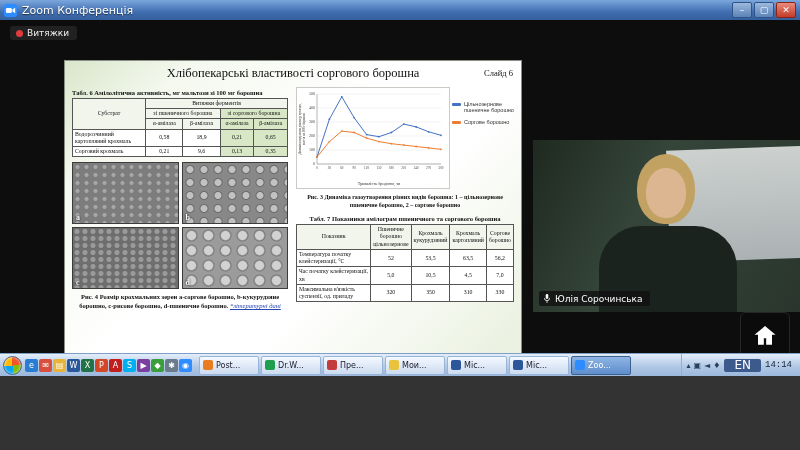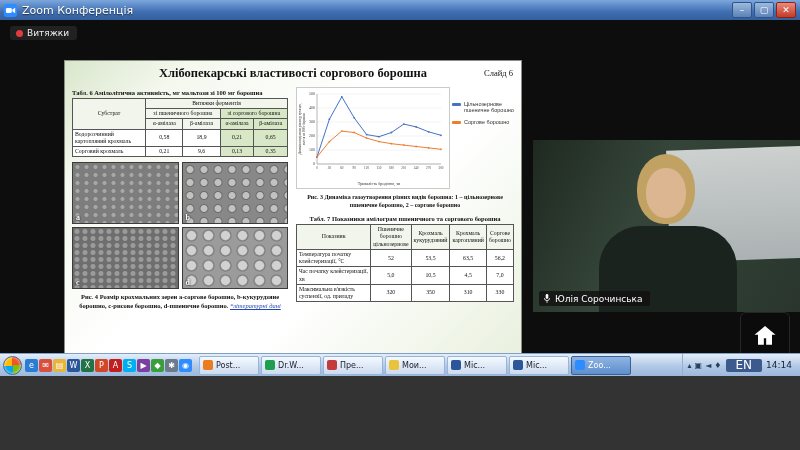--- a/index.html
+++ b/index.html
@@ -10,21 +10,21 @@
   .titlebar .wtitle{color:#fff;font-size:11px;text-shadow:0 1px 1px #234;flex:1;white-space:nowrap;overflow:hidden;}
   .winbtns{display:flex;gap:2px;}
   .winbtn{width:18px;height:14px;font-size:9px;line-height:14px;text-align:center;color:#fff;border-radius:2px;background:linear-gradient(#9db9dd,#5b82b8);border:1px solid #2f5488;cursor:default;}
   .winbtn.close{background:linear-gradient(#e98b7d,#c33b28);border-color:#8c2415;}
   
   .content{position:absolute;top:20px;bottom:22px;left:0;right:0;background:#0d0d0d;}
   .recording{position:absolute;left:10px;top:6px;display:flex;align-items:center;gap:4px;color:#eee;font-size:9px;background:rgba(45,45,45,.65);padding:2px 8px 2px 6px;border-radius:3px;}
   .rec-dot{width:7px;height:7px;border-radius:50%;background:#e03c3c;}
   
   .slide{position:absolute;left:64px;top:40px;width:456px;height:322px;background:linear-gradient(135deg,#d9e6cb 0%,#f4f8ee 16%,#ffffff 42%,#ffffff 62%,#e7efdb 100%);border:1px solid #8a8f86;font-family:"Liberation Serif","DejaVu Serif",serif;color:#111;}
-  .slide-title{position:absolute;top:5px;left:30px;right:30px;text-align:center;font-weight:bold;font-size:12.5px;}
+  .slide-title{position:absolute;top:5px;left:30px;right:30px;text-align:center;font-weight:normal;font-size:12.5px;}
   .slide-number{position:absolute;top:7px;right:8px;font-size:8.5px;}
   .col-left{position:absolute;left:7px;top:26px;width:216px;}
   .col-right{position:absolute;left:231px;top:26px;width:218px;}
   .tbl-caption{font-size:6.5px;font-weight:bold;margin:2px 0 2px 0;}
   .tbl-caption.center{text-align:center;}
   table.datatbl{border-collapse:collapse;width:100%;background:#fff;}
   table.datatbl th,table.datatbl td{border:0.5px solid #555;font-size:5.8px;padding:1px 2px;text-align:center;vertical-align:middle;font-family:"Liberation Serif","DejaVu Serif",serif;font-weight:normal;line-height:1.25;}
   table.datatbl th{background:#f2f5ec;}
   #table6 th.hl{background:#d8e8c6;}
   #table6 tbody td:nth-child(1){text-align:left;width:34%;}
@@ -60,21 +60,21 @@
   .start-btn{width:17px;height:17px;border-radius:50%;flex:none;background:conic-gradient(#f35325 0 25%,#81bc06 0 50%,#05a6f0 0 75%,#ffba08 0);border:1px solid #4a6a94;box-shadow:inset 0 0 3px rgba(255,255,255,.8);}
   .quicklaunch{display:flex;gap:1px;align-items:center;}
   .ql-icon{width:13px;height:13px;border-radius:2px;color:#fff;font-size:8px;line-height:13px;text-align:center;display:inline-block;overflow:hidden;}
   .task-btns{display:flex;gap:2px;flex:1;margin-left:4px;overflow:hidden;align-items:center;}
   .task-btn{display:flex;align-items:center;gap:3px;width:52px;height:17px;padding:0 3px;border-radius:2px;background:linear-gradient(#f4f9ff,#ccdbf0);border:1px solid #98b4d6;font-size:8px;color:#223;overflow:hidden;white-space:nowrap;flex:none;}
   .task-btn.active{background:linear-gradient(#8fb4e4,#5e8ecb);border-color:#3d618f;color:#fff;}
   .tb-ico{width:10px;height:10px;border-radius:2px;flex:none;}
   .tray{display:flex;align-items:center;gap:4px;padding:0 5px;border-left:1px solid #93afd0;height:100%;}
   .tray-icon{font-size:8px;color:#27405e;background:none;width:auto;height:auto;line-height:normal;}
   .lang-badge{background:#3c5a8c;color:#fff;font-size:12px;padding:0 10px;height:13px;line-height:13px;border-radius:2px;}
-  .clock{font-size:9px;color:#14243a;}
+  .clock{font-size:9px;color:#14243a;font-family:Liberation Mono, monospace;}
 </style>
 </head>
 <body>
 
 <div class="screen">
 
   <div class="titlebar">
     <span class="app-ico">
       <svg viewBox="0 0 12 12" width="13" height="13">
           <rect width="12" height="12" rx="2.5" fill="#2d8cff"></rect>

